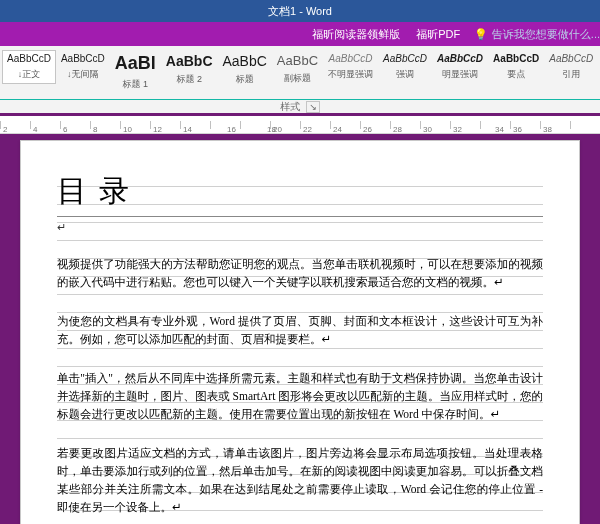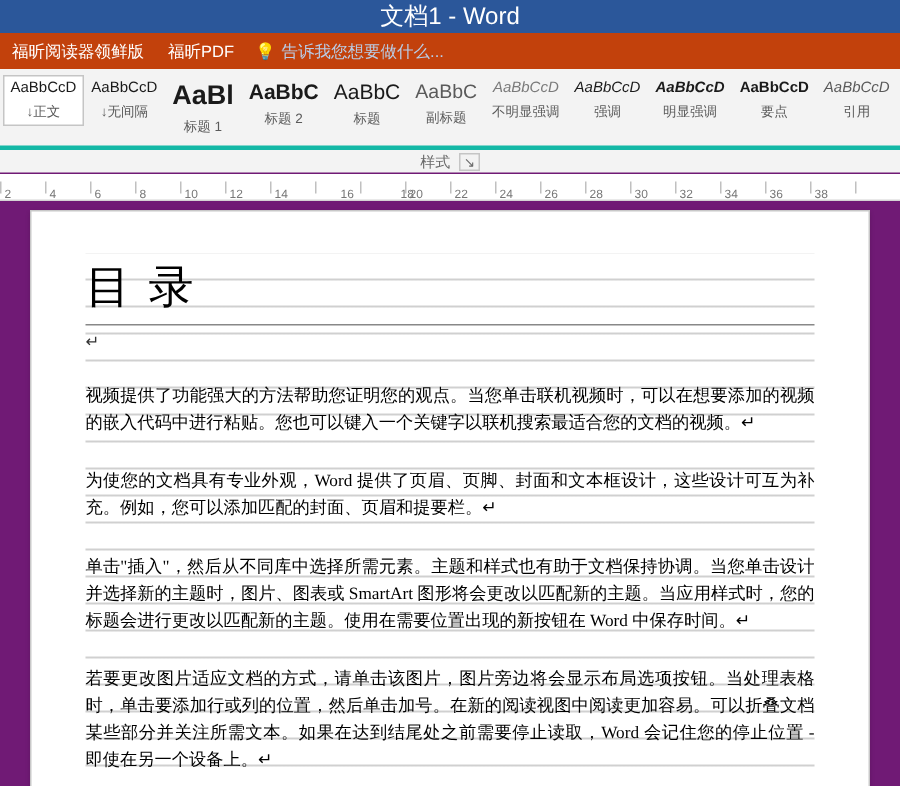--- a/index.html
+++ b/index.html
@@ -1,27 +1,27 @@
 <!DOCTYPE html>
 <html><head>
 <meta charset="utf-8">
 <style>
   * { margin: 0; padding: 0; box-sizing: border-box; }
   body { font-family: "Microsoft YaHei", SimSun, sans-serif; font-size: 11px; background: #fff; width: 600px; height: 524px; overflow: hidden; position: relative; }
-  .titlebar { background: #2b579a; color: #fff; height: 22px; display: flex; align-items: center; justify-content: center; font-size: 16px; }
-  .quicktabs { background: #c2410c; color: #fff; height: 24px; display: flex; align-items: center; font-size: 11px; }
+  .titlebar { background: #2b579a; color: #fff; height: 22px; display: flex; align-items: center; justify-content: center; font-size: 11px; }
+  .quicktabs { background: #a21caf; color: #fff; height: 24px; display: flex; align-items: center; font-size: 11px; justify-content: flex-end; }
   .qtab { padding: 0 8px; }
   .tellme { margin-left: 6px; display: flex; align-items: center; color: #b9cde7; gap: 4px; }
   .bulb { font-size: 11px; }
-  .styles-row { background: #f3f3f3; border-bottom: 3px solid #14b8a6; display: flex; align-items: flex-start; height: 54px; padding: 4px 2px 0 2px; overflow: hidden; }
+  .styles-row { background: #f3f3f3; border-bottom: 1px solid #14b8a6; display: flex; align-items: flex-start; height: 54px; padding: 4px 2px 0 2px; overflow: hidden; }
   .style-item { text-align: center; padding: 2px 4px; border: 1px solid transparent; cursor: default; min-width: 49px; flex: 0 0 auto; }
   .style-item.selected { border: 1px solid #c5c5c5; background: #fff; }
   .style-prev { color: #1a1a1a; white-space: nowrap; }
   .style-name { font-size: 9px; color: #5a5a5a; margin-top: 4px; white-space: nowrap; }
-  .group-label-row { background: #f3f3f3; height: 16px; border-bottom: 1px solid #701a75; text-align: center; font-size: 10px; color: #6a6a6a; display:flex; align-items:center; justify-content:center; gap:6px; }
+  .group-label-row { background: #f3f3f3; height: 16px; border-bottom: 3px solid #701a75; text-align: center; font-size: 10px; color: #6a6a6a; display:flex; align-items:center; justify-content:center; gap:6px; }
   .dlglaunch { font-size: 9px; color: #6a6a6a; border:1px solid #c5c5c5; padding:0 2px; line-height:10px; }
   .ruler { height: 18px; background: #fff; border-bottom: 1px solid #d4d4d4; position: relative; font-size: 8px; color: #777; }
   .ruler-inner { position:absolute; left:0; top:0; right:0; bottom:0; display:flex; align-items:center; }
   .ruler-seg { flex:1; border-left:1px solid #c0c0c0; height:8px; position:relative; }
   .ruler-num { position:absolute; top:4px; font-size:8px; color:#777; }
   .doc-area { background: #701a75; height: 474px; overflow: hidden; position: relative; }
   .page { background: #fff; margin: 6px auto 0 auto; width: 560px; border: 1px solid #c8c8c8; padding: 30px 36px 10px 36px; min-height: 460px; position: relative; box-shadow: 0 1px 3px rgba(0,0,0,0.15); }
   .toc { font-family: "SimHei","Microsoft YaHei",serif; font-size: 30px; letter-spacing: 12px; padding-bottom: 4px; }
   .toc-under { height:1px; background:#888; margin-bottom:4px; }
   .cursor-mark { font-size: 11px; color:#333; margin: 4px 0 10px 0; }
@@ -143,21 +143,21 @@
       <div class="ruler-seg">
         <span class="ruler-num" style="left: 2px;">28</span>
       </div>
       <div class="ruler-seg">
         <span class="ruler-num" style="left: 2px;">30</span>
       </div>
       <div class="ruler-seg">
         <span class="ruler-num" style="left: 2px;">32</span>
       </div>
       <div class="ruler-seg">
-        <span class="ruler-num" style="left: 2px;">34</span>
+        <span class="ruler-num" style="left: 14px;">34</span>
       </div>
       <div class="ruler-seg">
         <span class="ruler-num" style="left: 2px;">36</span>
       </div>
       <div class="ruler-seg">
         <span class="ruler-num" style="left: 2px;">38</span>
       </div>
       <div class="ruler-seg">
         <span class="ruler-num" style="left: 2px; margin-top: 19px;">40</span>
       </div>

